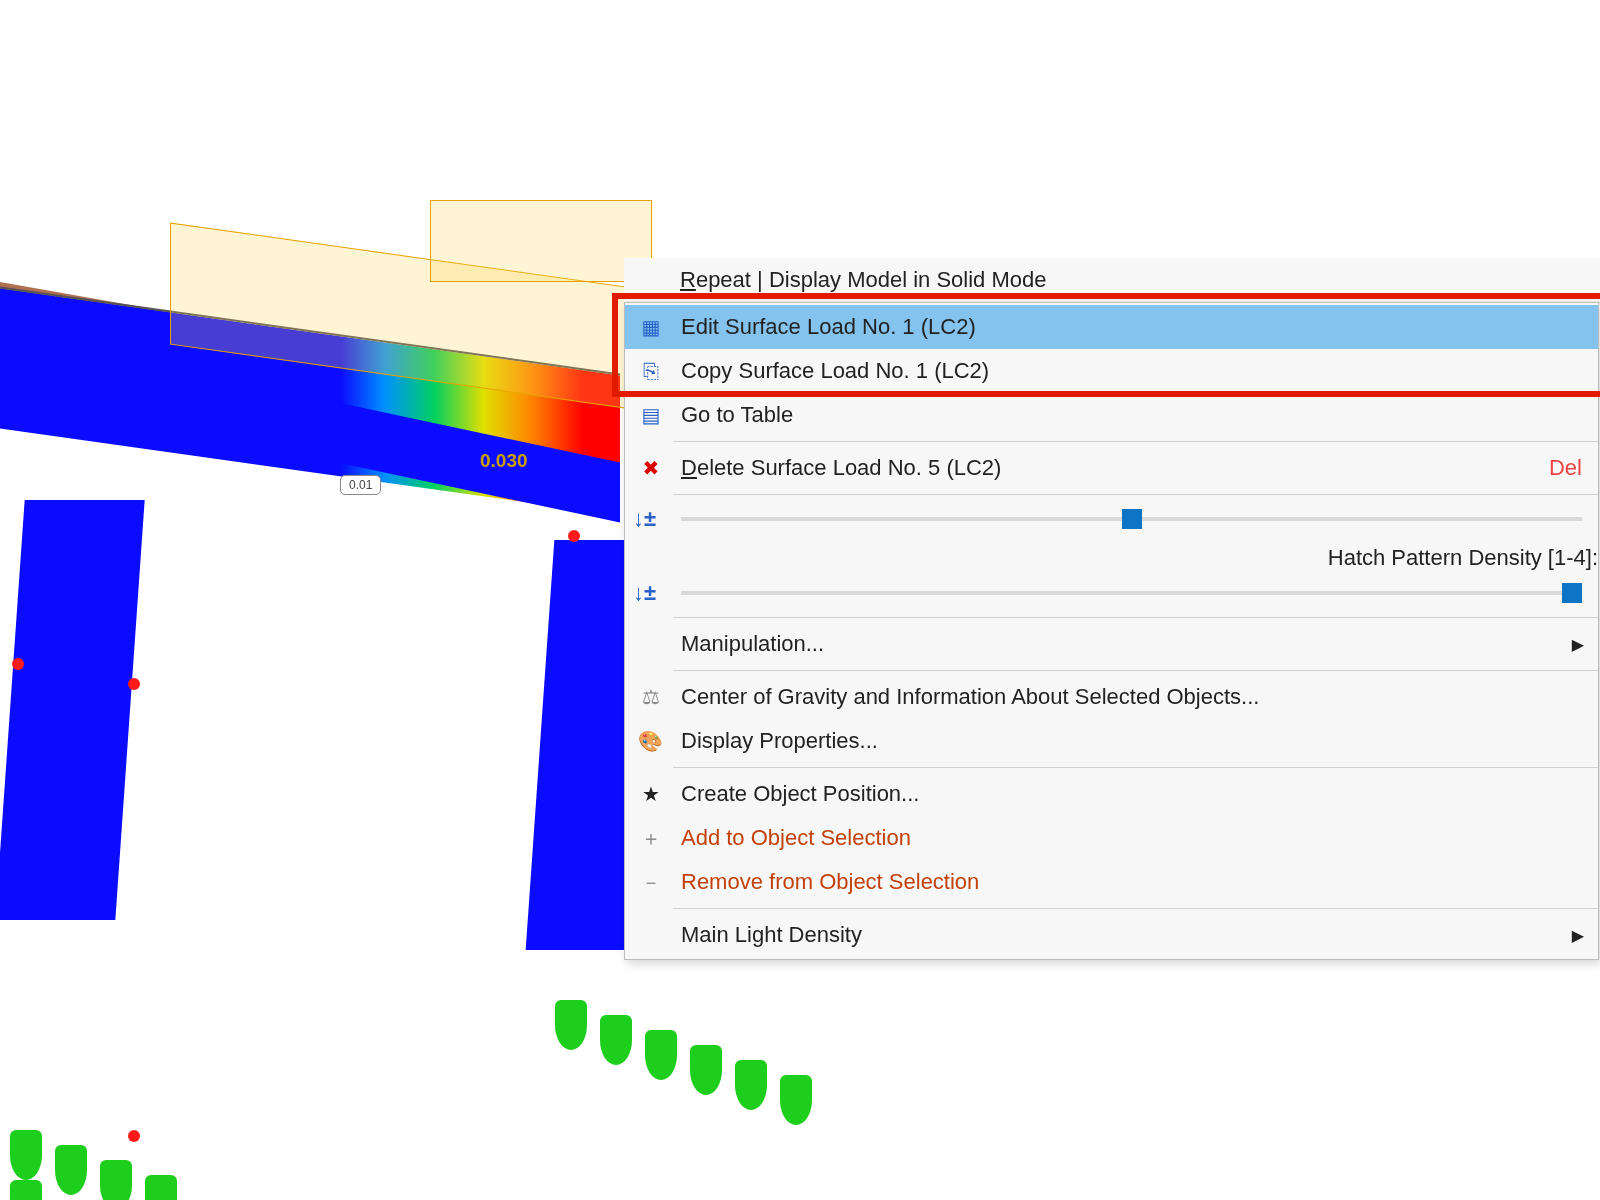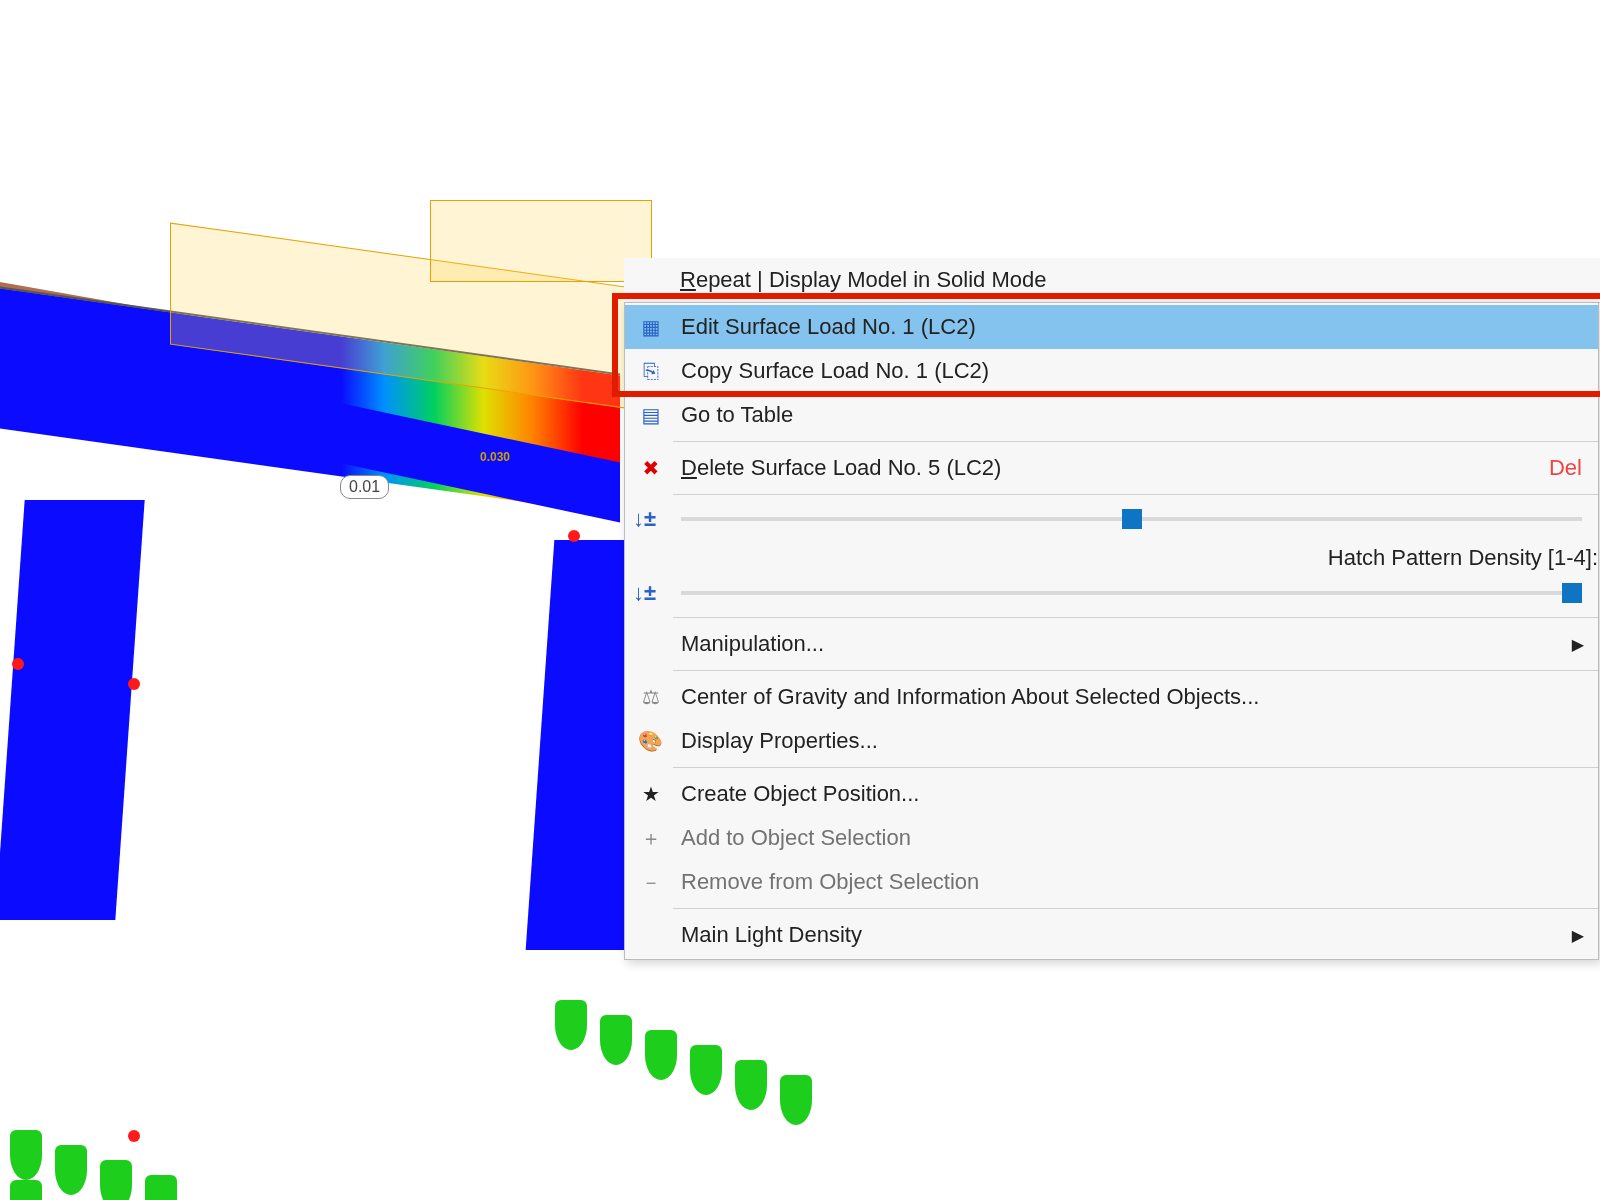--- a/index.html
+++ b/index.html
@@ -21,35 +21,35 @@
                  background:linear-gradient(#b07050,#8a4a3a);transform:skewY(10deg)}
   .model .loadbox{position:absolute;border:1px solid #e6a200;
                   background:rgba(255,210,80,.25)}
   .model .lb1{left:170px;top:255px;width:460px;height:120px;transform:skewY(8deg)}
   .model .lb2{left:430px;top:200px;width:220px;height:80px}
   .model .support{position:absolute;width:32px;height:50px;background:#1dce1d;
                   border-radius:6px 6px 50% 50%}
   .model .node{position:absolute;width:12px;height:12px;border-radius:50%;
                background:#ff1a1a}
   .model .tag{position:absolute;background:#fff;border:1px solid #888;
-              border-radius:10px;font-size:16px;padding:2px 8px;color:#444}
-  .model .gold{color:#caa000;font-weight:600;font-size:12px;position:absolute}
+              border-radius:5px;font-size:12px;padding:2px 8px;color:#444}
+  .model .gold{color:#caa000;font-weight:600;font-size:19px;position:absolute}
 
   
   .menu{position:absolute;left:624px;top:252px;width:973px;
         background:#f7f7f7;border:1px solid #bcbcbc;
         box-shadow:3px 3px 10px rgba(0,0,0,.18);padding:2px 0}
   .menu-item{display:flex;align-items:center;height:44px;padding:0 16px 0 8px;
              position:relative}
   .menu-item .icon{width:36px;height:32px;margin-right:12px;flex:0 0 36px;
                    display:flex;align-items:center;justify-content:center}
   .menu-item .label{flex:1 1 auto;white-space:nowrap}
   .menu-item .accel{flex:0 0 auto;color:#ef4444}
   .menu-item.sel{background:#84c3ee}
-  .menu-item.disabled .label{color:#737373}
+  .menu-item.disabled .label{color:#c2410c}
   .menu-item .arrow{position:absolute;right:14px;font-size:16px}
   .underline{text-decoration:underline}
   .sep{height:1px;background:#d0d0d0;margin:4px 0 4px 48px}
   .menu .slider{height:40px;display:flex;align-items:center;padding:0 16px 0 8px}
   .menu .slider .icon{width:36px;margin-right:12px;flex:0 0 36px;color:#2a62c8;
                       font-weight:700;font-size:22px;display:flex;align-items:center}
   .menu .slider .track{flex:1;height:4px;background:#d9d9d9;position:relative}
   .menu .slider .thumb{position:absolute;top:-8px;width:20px;height:20px;
                        background:#1074c4}
   .hatch-label{text-align:right;padding:6px 0 2px 0}

